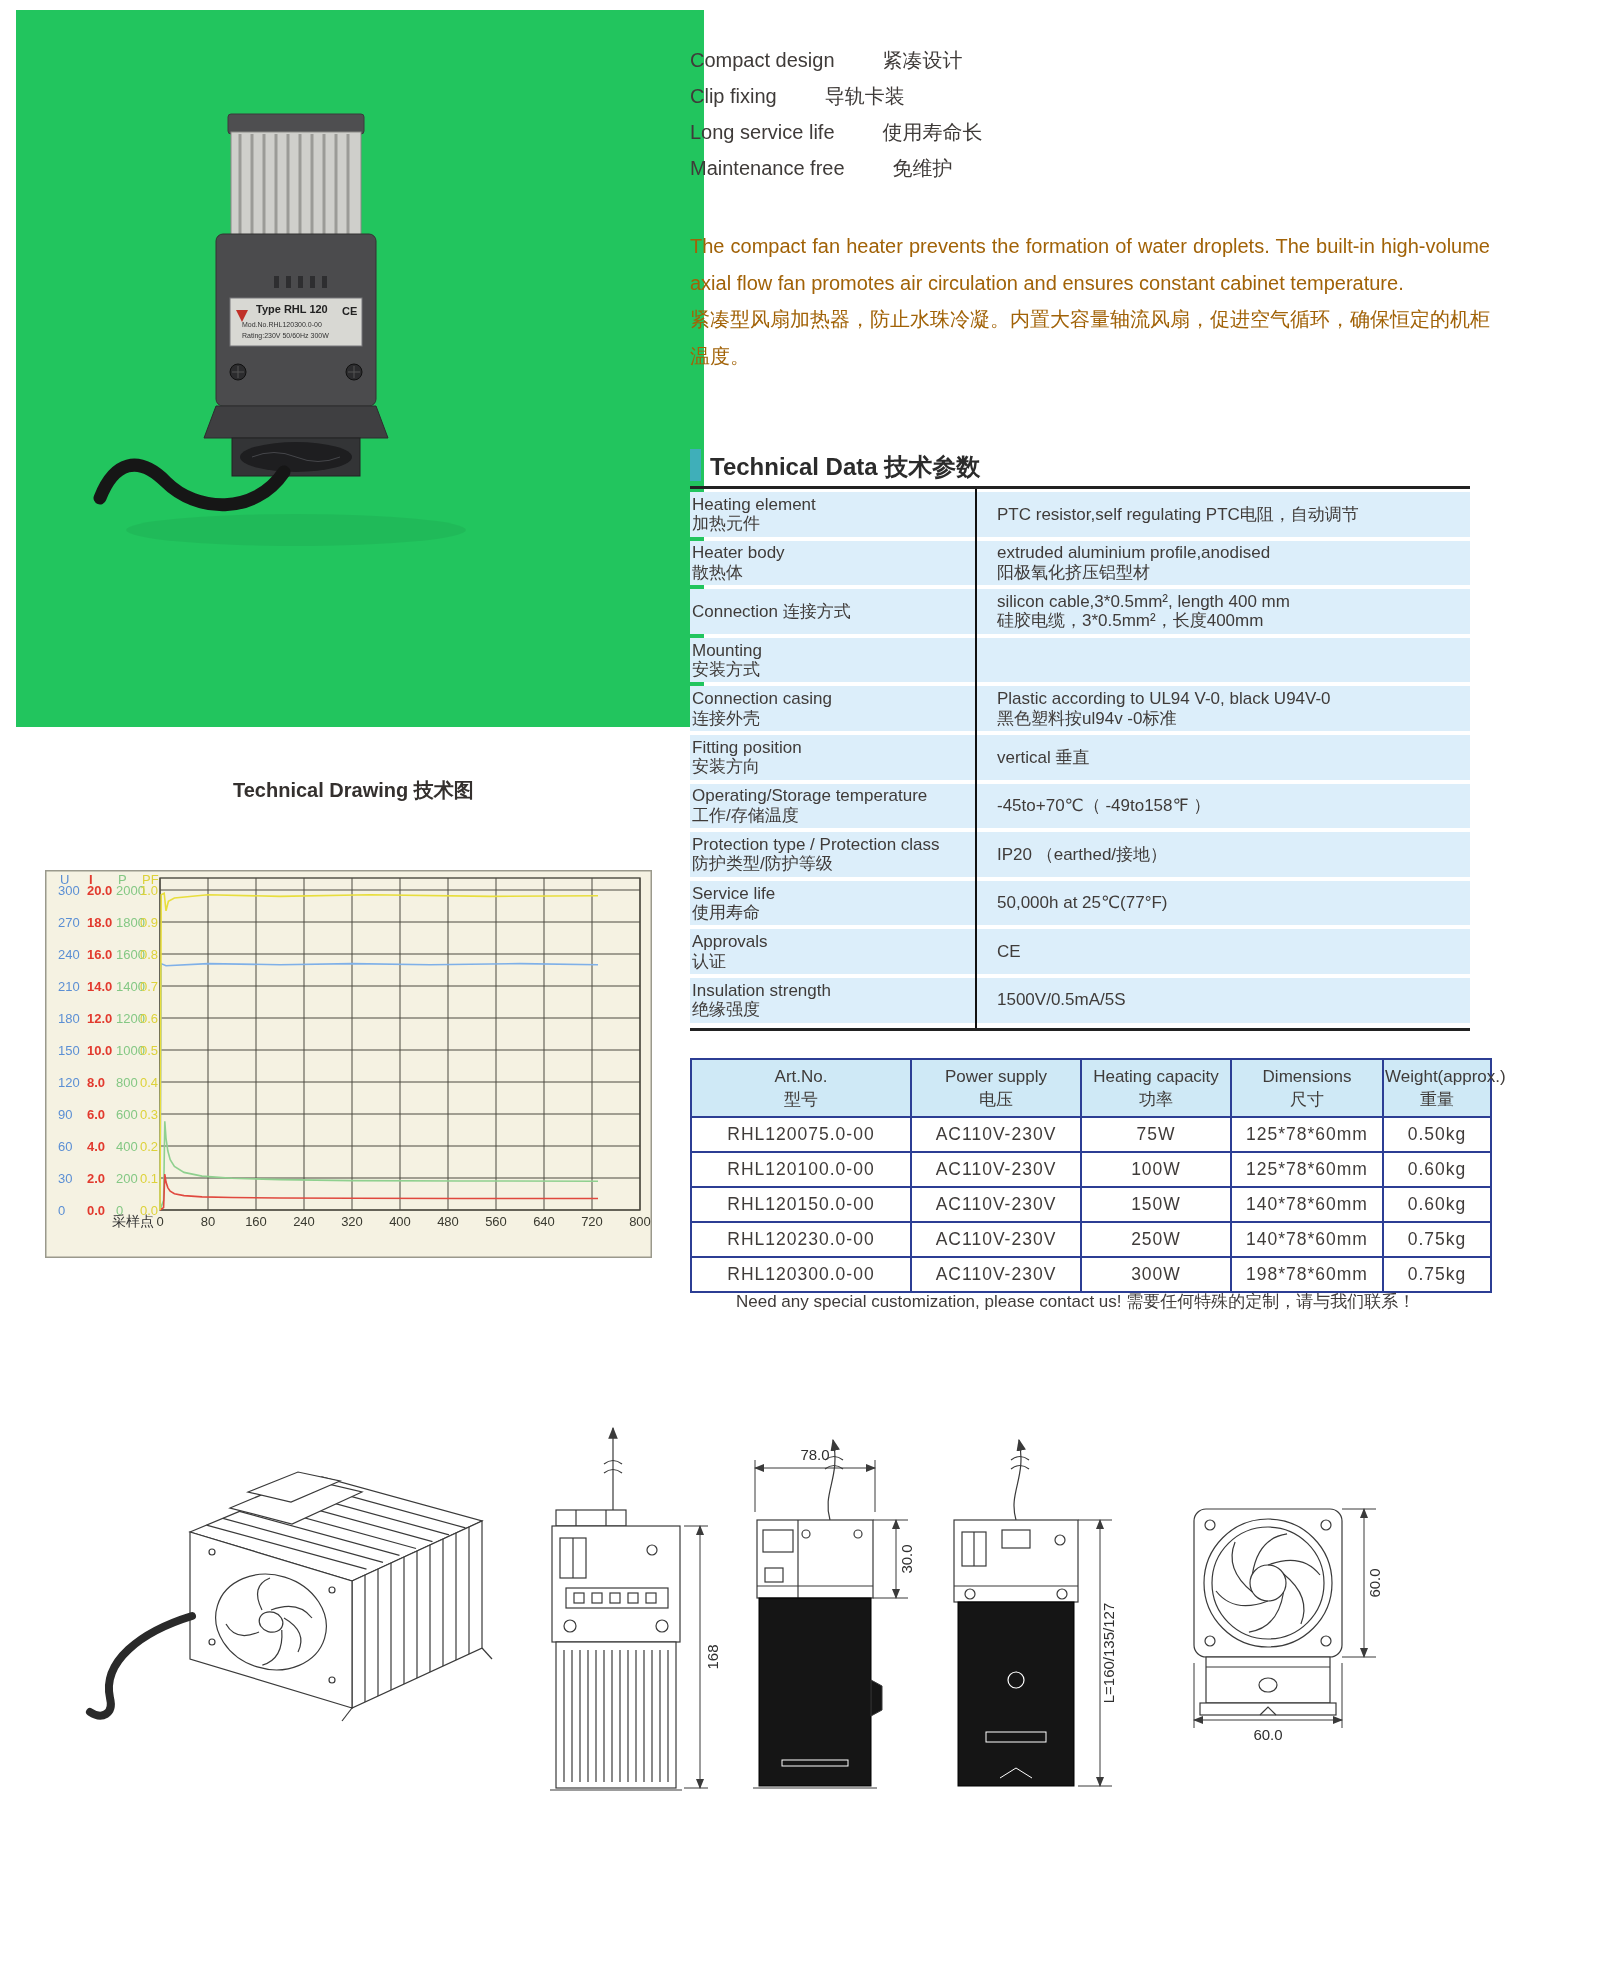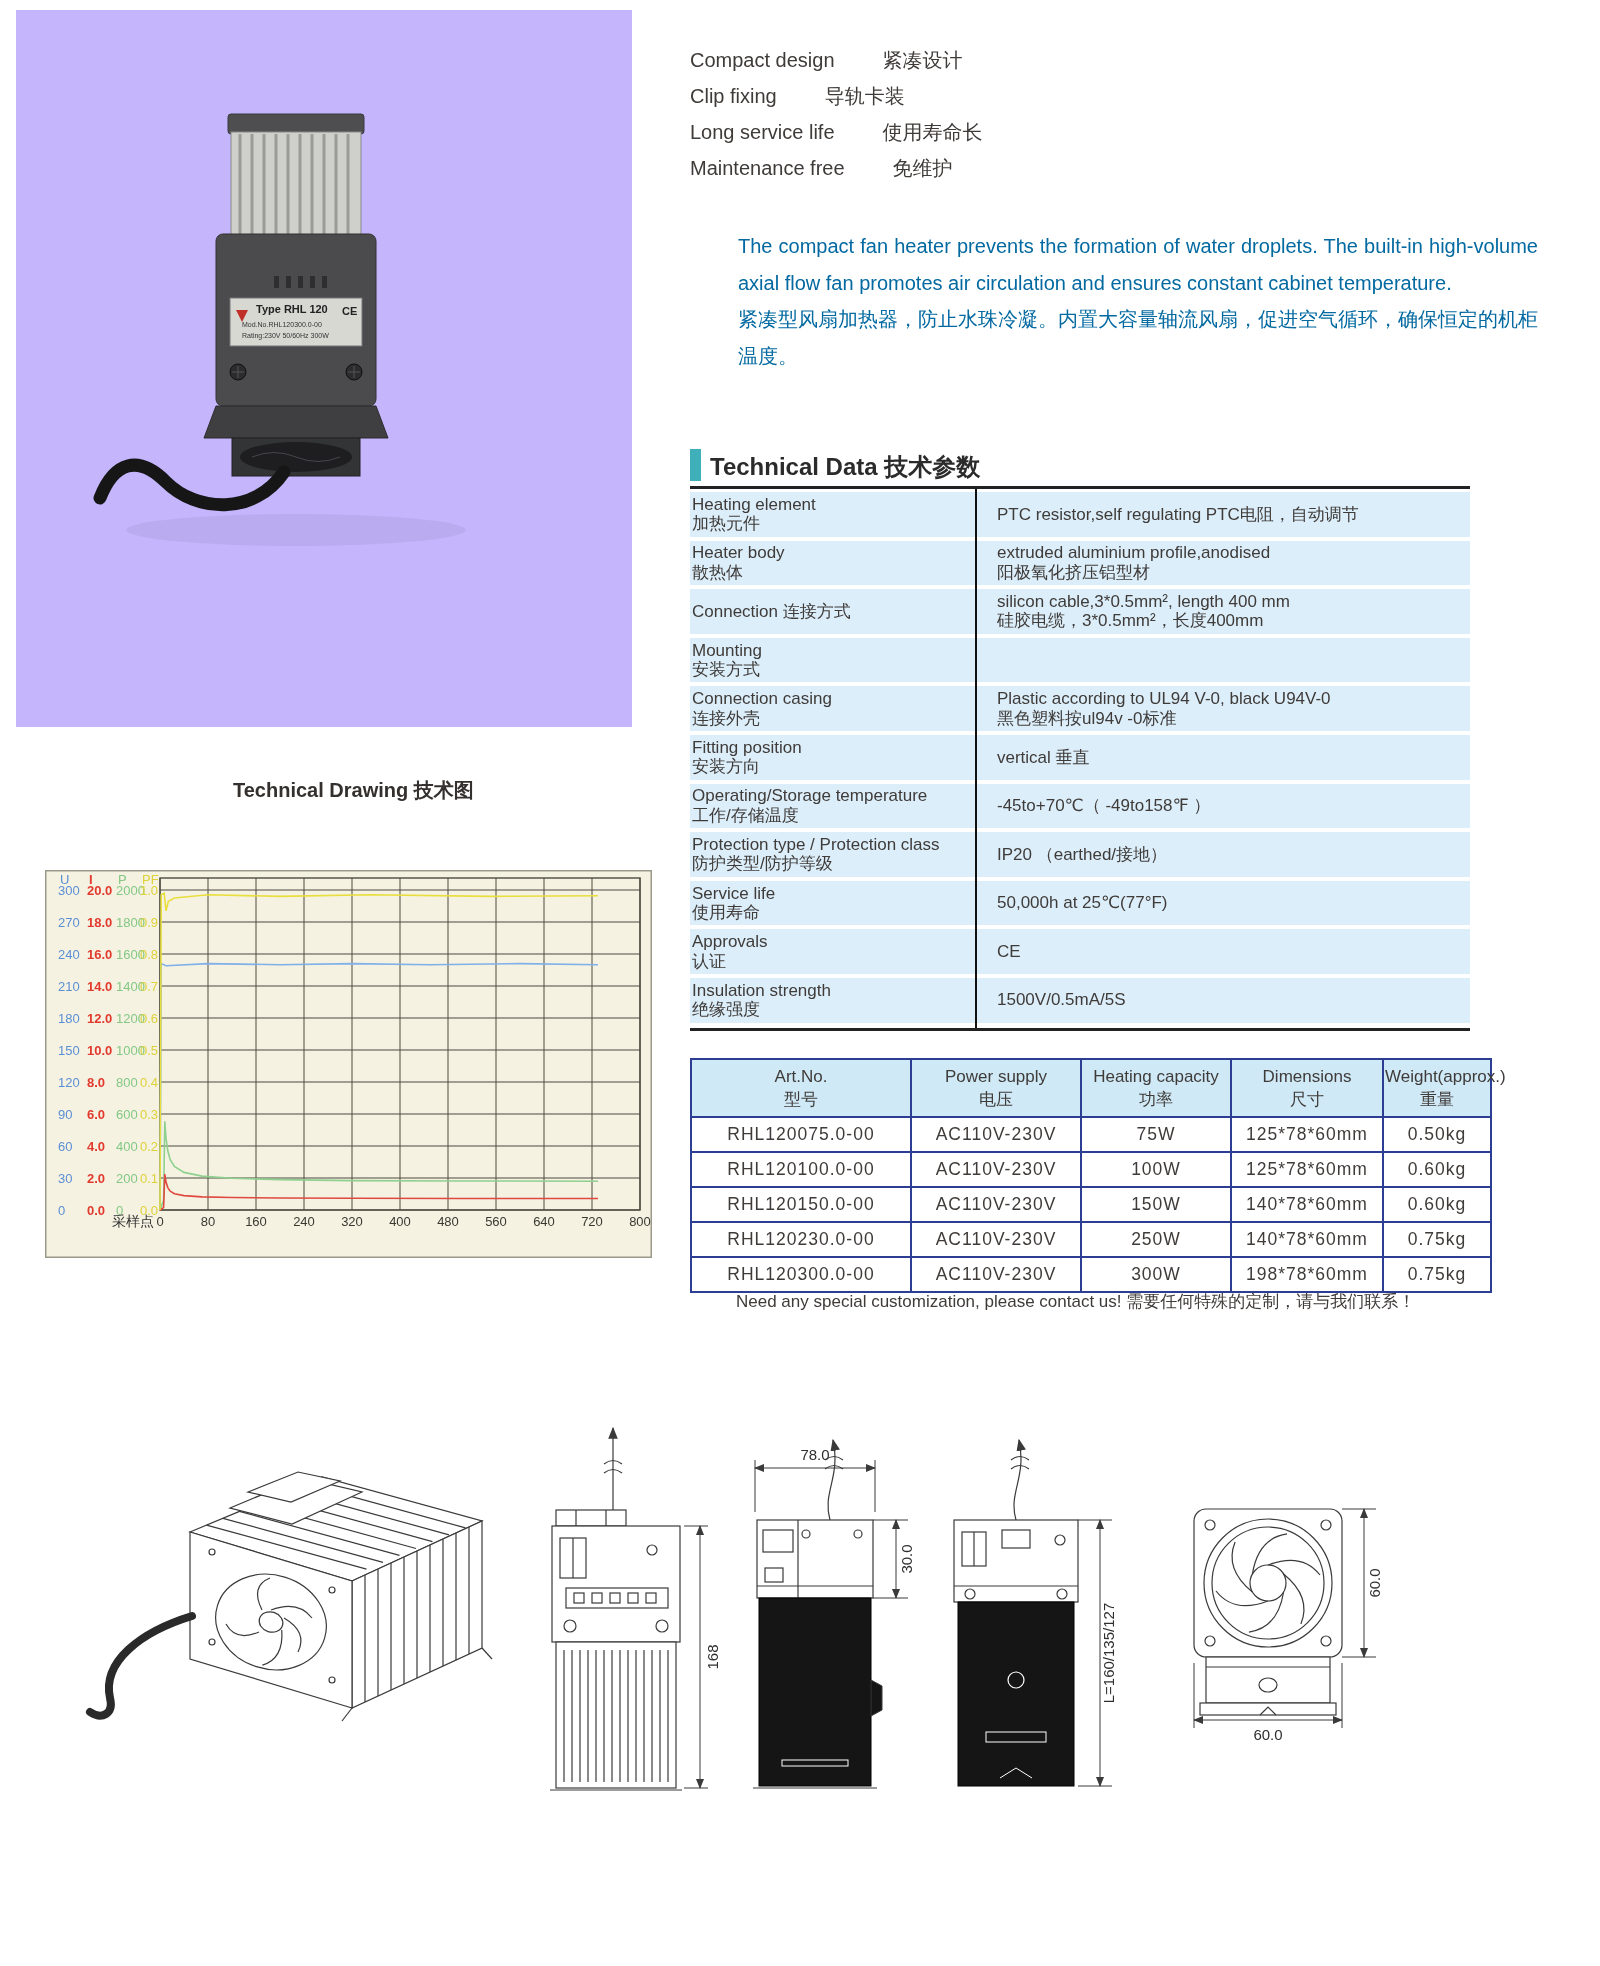--- a/index.html
+++ b/index.html
@@ -1,25 +1,25 @@
 <!DOCTYPE html>
 <html><head>
 <meta charset="utf-8">
 <style>
   html,body{margin:0;padding:0;background:#fff;}
   body{font-family:"Liberation Sans","DejaVu Sans",sans-serif;color:#3f3b39;}
   #page{position:relative;width:1600px;height:1966px;background:#ffffff;overflow:hidden;}
 
-  .blue-panel{position:absolute;left:16px;top:10px;width:616px;height:717px;background:#c4b5fd;}
+  .blue-panel{position:absolute;left:16px;top:10px;width:688px;height:717px;background:#22c55e;}
 
   .features{position:absolute;left:690px;top:42px;}
   .feature-line{font-size:20px;line-height:36px;color:#3f3b39;}
   .f-zh{margin-left:48px;}
 
-  .description{position:absolute;left:690px;top:228px;width:800px;font-size:20px;line-height:36.5px;text-align:justify;color:#0369a1;margin-left:48px;}
+  .description{position:absolute;left:690px;top:228px;width:800px;font-size:20px;line-height:36.5px;text-align:justify;color:#a16207;}
   .description p{margin:0;}
 
   .tech-header{position:absolute;left:690px;top:447px;width:780px;}
   .tech-accent{position:absolute;left:0;top:2px;width:11px;height:32px;background:#3fafb9;}
   .tech-title{position:absolute;left:20px;top:4px;font-size:24px;font-weight:bold;color:#2b2b2b;white-space:nowrap;}
   .tech-rule-top{position:absolute;left:690px;top:486px;width:780px;height:3px;background:#222;}
   .tech-rows{position:absolute;left:690px;top:492px;width:780px;}
   .tech-row{display:flex;align-items:center;background:#dceefa;height:44.6px;margin-bottom:4px;}
   .t-label{width:285px;padding-left:2px;box-sizing:border-box;font-size:17px;line-height:19.5px;}
   .t-value{flex:1;padding-left:22px;font-size:17px;line-height:19.5px;}

